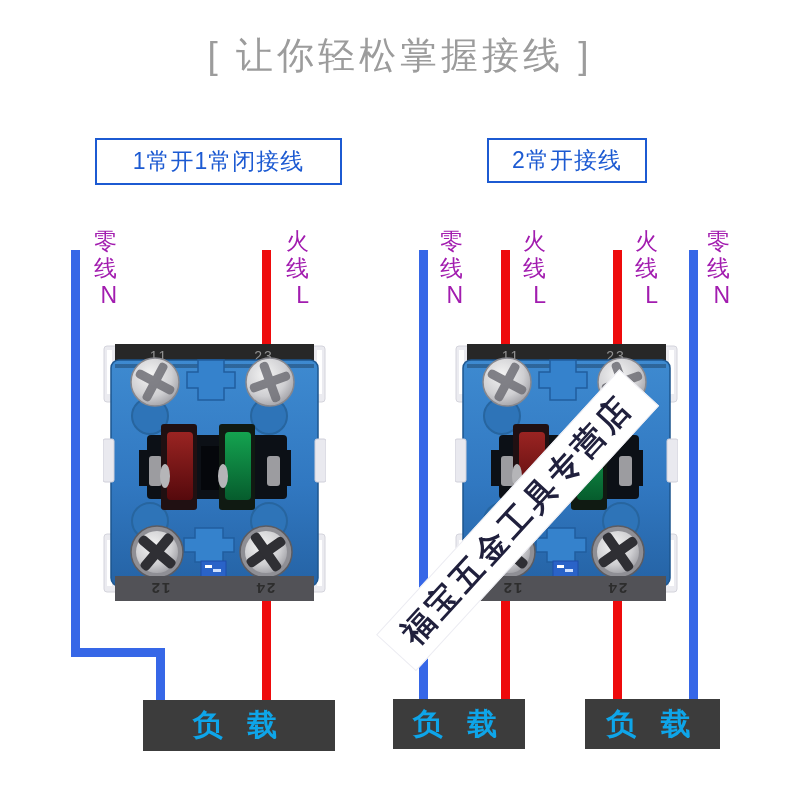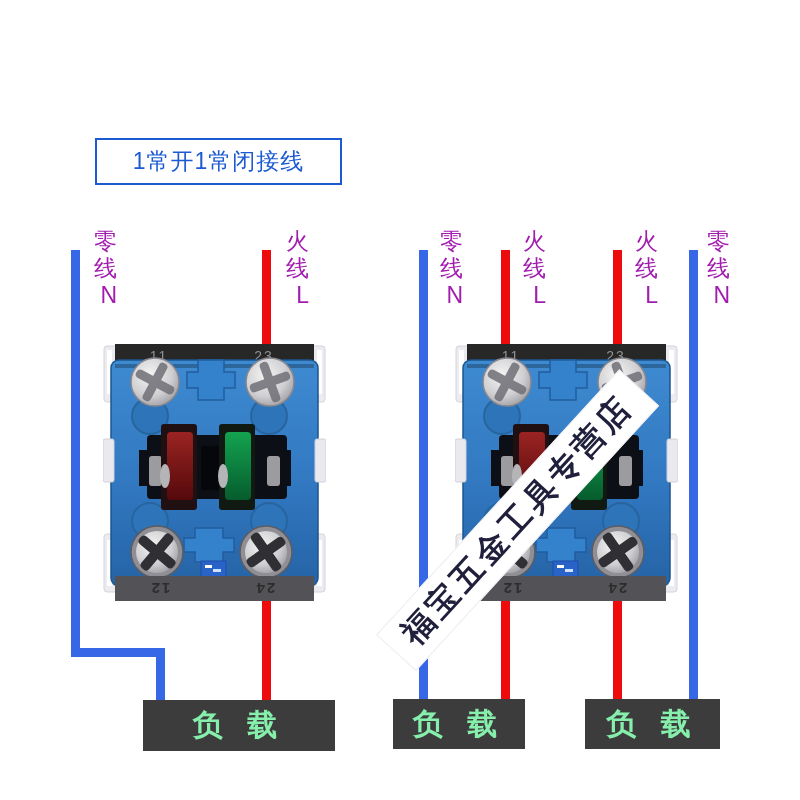--- a/index.html
+++ b/index.html
@@ -23,21 +23,21 @@
   .wire.blue{background:#3667e7;}
   .wire.red{background:#ee0b0c;}
   .wire-label{
     position:absolute;z-index:1;width:29px;font-size:23px;line-height:27px;
     color:#a21caf;word-break:break-all;white-space:normal;text-align:right;
   }
   .switch{position:absolute;width:223px;height:265px;z-index:2;}
   .switch-left{left:103px;top:338px;}
   .switch-right{left:455px;top:338px;}
   .load-box{
-    position:absolute;z-index:3;background:#3c3c3c;color:#86efac;
+    position:absolute;z-index:3;background:#3c3c3c;color:#0ea5e9;
     display:flex;align-items:center;justify-content:center;
     font-size:30px;font-weight:bold;letter-spacing:8px;
   }
   .load-left{left:143px;top:700px;width:192px;height:51px;}
   .load-r1{left:393px;top:699px;width:132px;height:50px;}
   .load-r2{left:585px;top:699px;width:135px;height:50px;}
   .watermark{
     position:absolute;left:396px;top:626px;width:358px;height:52px;z-index:6;
     background:#ffffff;border:1px solid #ececf2;
     transform:rotate(-47.5deg);transform-origin:0 50%;
@@ -45,22 +45,24 @@
     font-size:32px;font-weight:bold;color:#20203d;letter-spacing:4px;
     white-space:nowrap;
   }
   svg text{font-family:"Liberation Sans","DejaVu Sans",sans-serif;}
 </style>
 </head>
 <body>
 
 <div class="stage">
 
+  <h1 class="page-title">[ 让你轻松掌握接线 ]</h1>
 
   <div class="heading-box heading-left">1常开1常闭接线</div>
+  <div class="heading-box heading-right">2常开接线</div>
 
   <div class="wire blue" style="left:71px;top:250px;width:9px;height:407px;"></div>
   <div class="wire blue" style="left:71px;top:648px;width:94px;height:9px;"></div>
   <div class="wire blue" style="left:156px;top:648px;width:9px;height:53px;"></div>
   <div class="wire red" style="left:262px;top:250px;width:9px;height:98px;"></div>
   <div class="wire red" style="left:262px;top:600px;width:9px;height:101px;"></div>
 
   <div class="wire-label" style="left:88px;top:228px;">零线N</div>
   <div class="wire-label" style="left:280px;top:228px;">火线L</div>
 

